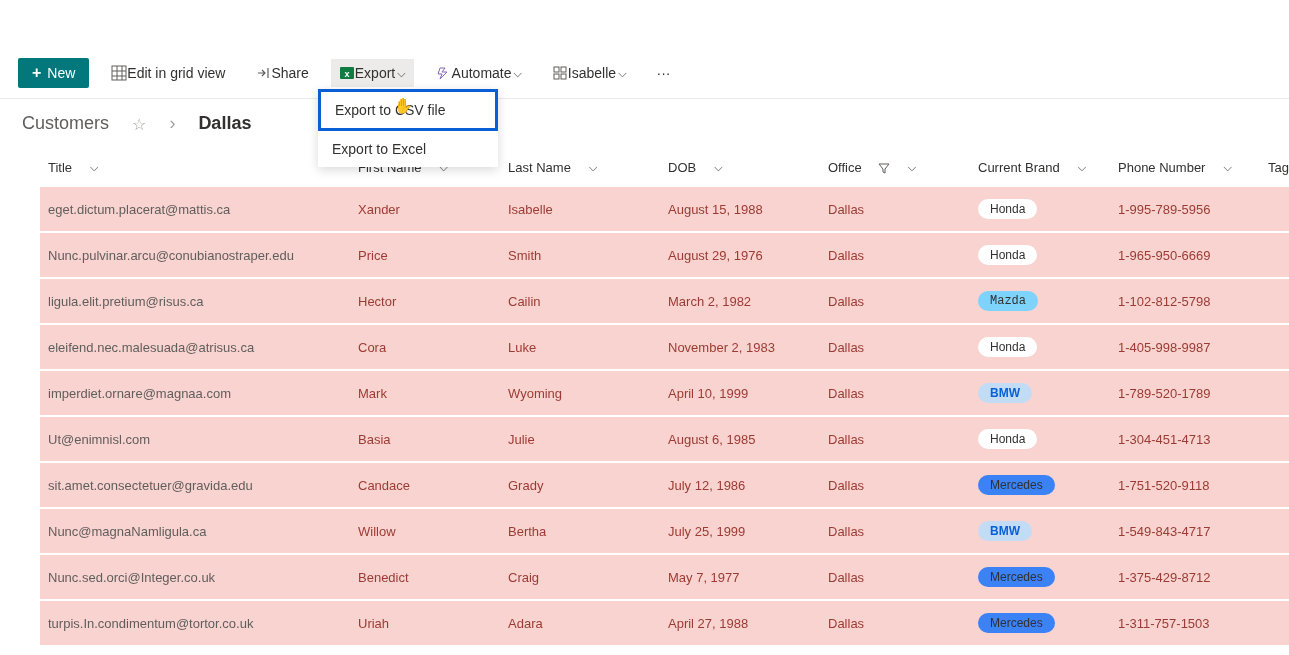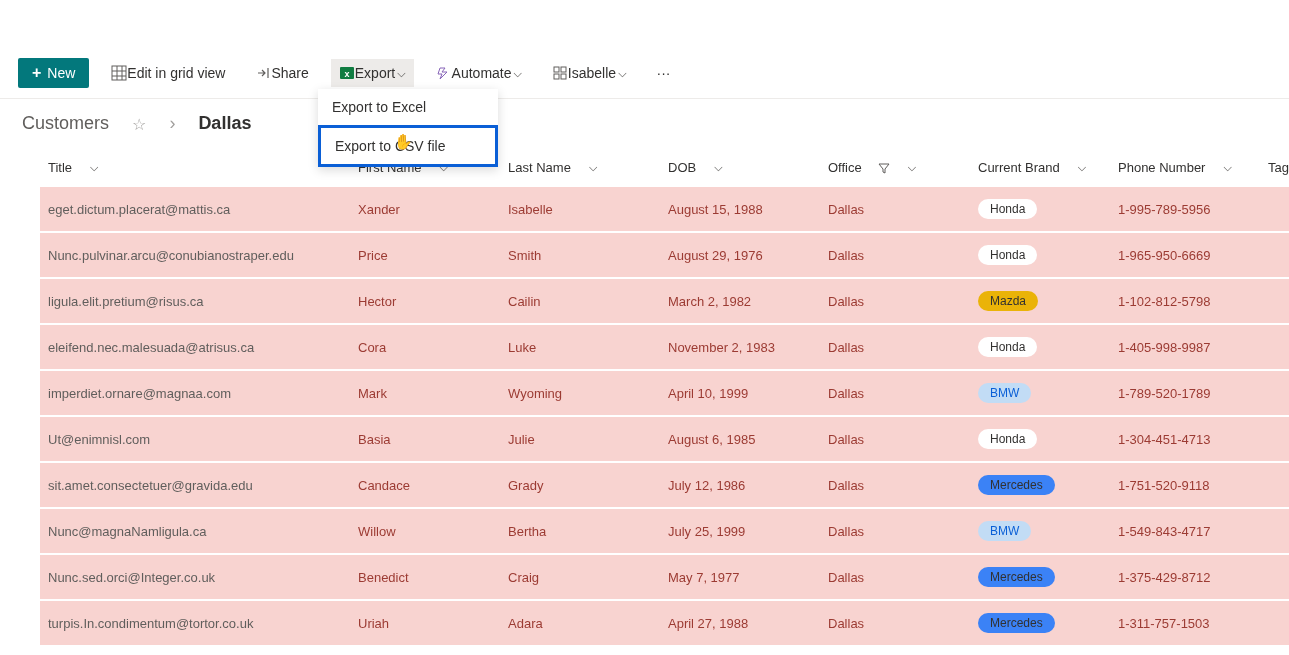--- a/index.html
+++ b/index.html
@@ -110,22 +110,22 @@
     }
     tbody td .title-cell { color: #605e5c; }
     .brand-pill {
       display: inline-block;
       padding: 3px 12px;
       border-radius: 12px;
       font-size: 12px;
       color: #323130;
     }
     .brand-Honda { background: #ffffff; }
-    .brand-Mazda { background: #eab308; }
-    .brand-BMW { background: #c2dcf5; color: #0a5fd6; }
+    .brand-Mazda { background: #7dd3fc; font-family: Liberation Mono, monospace; }
+    .brand-BMW { background: #c2dcf5; color: #0a5fd6; font-weight: bold; }
     .brand-Mercedes { background: #3b82f6; }
     .plus-icon { font-weight: 600; font-size: 16px; line-height: 1; }
     .col-title    { width: 310px; }
     .col-first    { width: 150px; }
     .col-last     { width: 160px; }
     .col-dob      { width: 160px; }
     .col-office   { width: 150px; }
     .col-brand    { width: 140px; }
     .col-phone    { width: 150px; }
     .col-tags     { width: 50px; }
@@ -194,25 +194,25 @@
     <span>Isabelle</span>
     <span class="chevron-down">⌵</span>
   </button>
 
   <button class="toolbar-btn">
     <span>···</span>
   </button>
 </div>
 
 <div class="dropdown">
-  <div class="dropdown-item">Export to Excel</div>
   <div class="dropdown-item highlighted">
     <span>Export to CSV file</span>
     <span class="cursor-pointer">✋</span>
   </div>
+  <div class="dropdown-item">Export to Excel</div>
 </div>
 
 <div class="breadcrumb">
   <span class="list-name">Customers</span>
   <span class="star">☆</span>
   <span class="sep">›</span>
   <span class="view-name">Dallas</span>
 </div>
 
 <div class="table-wrap">

